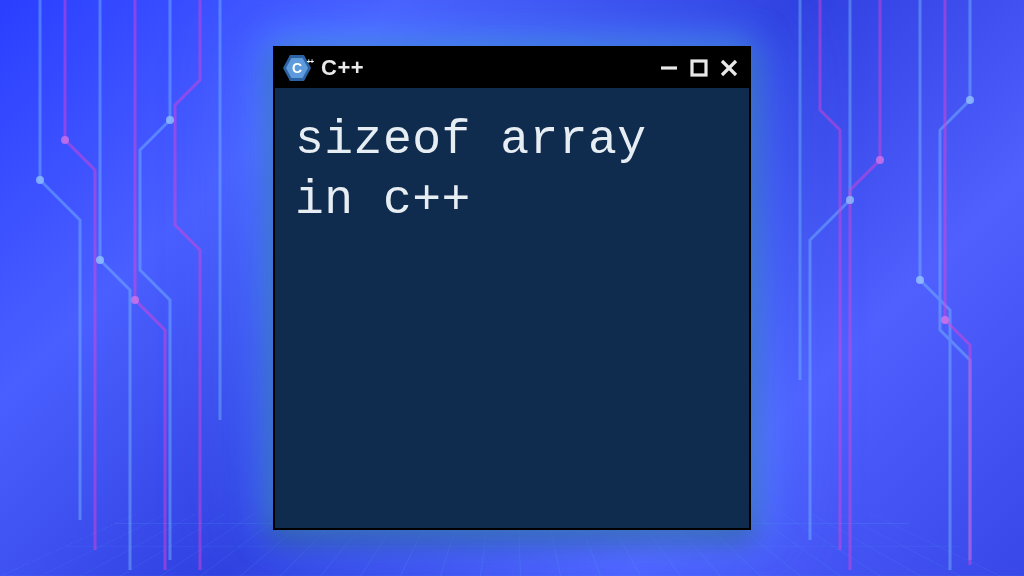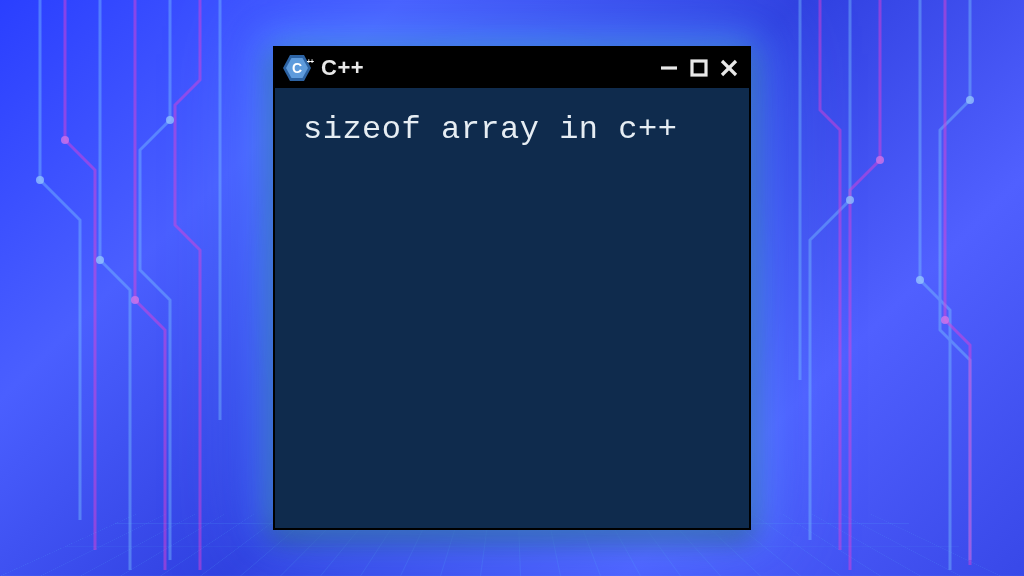--- a/index.html
+++ b/index.html
@@ -82,24 +82,24 @@
     .spacer { flex: 1; }
     .win-controls { display: flex; align-items: center; gap: 10px; }
     .ctl {
       width: 20px; height: 20px;
       display: flex; align-items: center; justify-content: center;
       cursor: pointer;
     }
     .ctl svg { stroke: #e8e8e8; stroke-width: 3.2; fill: none; }
     .content {
       flex: 1;
-      padding: 22px 28px;
+      padding: 22px 20px;
       color: #e6edf3;
       font-family: "Courier New", ui-monospace, Menlo, Consolas, monospace;
-      font-size: 32px;
+      font-size: 48px;
       line-height: 1.25;
       white-space: pre-wrap;
       font-weight: 500;
       letter-spacing: 0.5px;
     }
   </style>
 </head>
 <body>
 
 <div class="circuit-bg">

